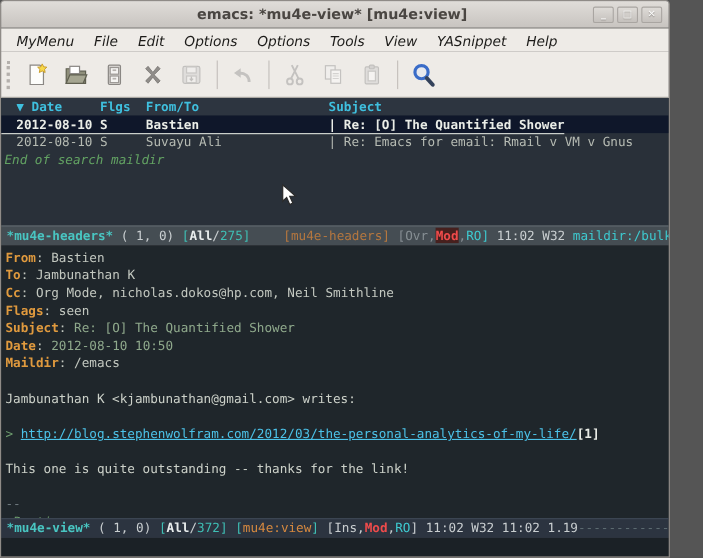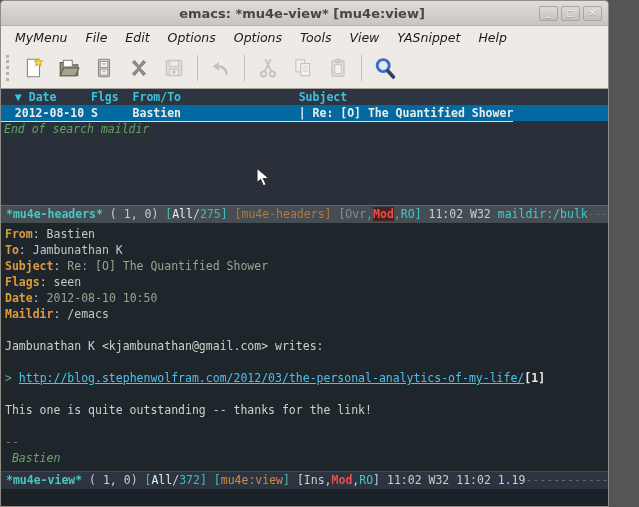--- a/index.html
+++ b/index.html
@@ -30,34 +30,34 @@
   .tbtn.disabled { opacity:.42; filter:grayscale(1); }
   .tsep { width:1px; height:26px; background:#c2beba; margin:0 7px 0 4px; flex:none; }
   
   .emacs { flex:1; display:flex; flex-direction:column; overflow:hidden;
            font-family:"DejaVu Sans Mono", monospace; font-size:11.5px; line-height:16px; }
   .headers-win { height:116px; flex:none; background:#293039; color:#b6bbb3; overflow:hidden; }
   .header-line { height:16px; background:#2d3540; color:#3fc0df; font-weight:bold; white-space:pre; }
   .cell { display:inline-block; vertical-align:top; white-space:pre; overflow:hidden; }
   .c-pad { width:2ch; } .c-date { width:11ch; } .c-flags { width:6ch; } .c-from { width:24ch; }
   .hrow { height:16px; white-space:pre; }
-  .hrow.sel { background:#0369a1; }
+  .hrow.sel { background:#0f172a; }
   .rowline { display:inline-block; }
   .rowline.selline { font-weight:bold; color:#eaede7; border-bottom:1px solid #dde1db; }
   .endline { height:16px; color:#63a363; font-style:italic; white-space:pre; padding-left:3px; }
   
   .ml { height:18px; flex:none; line-height:17px; padding-left:5px; white-space:pre;
         overflow:hidden; font-size:11.5px; }
   .ml-top { background:#454d53; border-top:1px solid #5d666d; }
   .ml-bot { background:#2c3440; border-top:1px solid #3e4855; }
   .seg-cyanbold { color:#49c6c2; font-weight:bold;margin-top:40px; }
   .seg-light    { color:#c9ced0; }
   .seg-teal     { color:#3fbfb4; }
-  .seg-whitebold{ color:#e9eded; font-weight:normal; }
-  .seg-orangedim{ color:#b5773f; }
+  .seg-whitebold{ color:#e9eded; font-weight:bold; }
+  .seg-orangedim{ color:#b5773f;margin-left:23px; }
   .seg-orange   { color:#d6893f; }
   .seg-dim      { color:#868e93; }
   .seg-redbox   { color:#ef4b4b; font-weight:bold; background:#46201e; }
   .seg-red      { color:#ef4b4b; font-weight:bold; }
   .seg-cyan     { color:#3ec9cf; }
   .seg-dash     { color:#5e6c72; }
   
   .msg-win { flex:1; background:#1f262b; color:#ccd1c9; overflow:hidden;
              padding:3px 0 0 4px; }
   .mline { height:16px; white-space:pre; }
@@ -190,31 +190,33 @@
   </div>
 
   <div class="emacs">
 
     <div class="headers-win">
       <div class="header-line"><span class="cell c-pad"></span><span class="cell c-date"><span>▼</span> <span>Date</span></span><span class="cell c-flags">Flgs</span><span class="cell c-from">From/To</span><span class="cell">Subject</span></div>
 
       <div class="hrow sel"><span class="rowline selline"><span class="cell c-pad"></span><span class="cell c-date">2012-08-10</span><span class="cell c-flags">S</span><span class="cell c-from">Bastien</span><span class="cell">| Re: [O] The Quantified Shower</span></span></div>
 
 
+      <div class="hrow"><span class="rowline"><span class="cell c-pad"></span><span class="cell c-date">2012-08-10</span><span class="cell c-flags">S</span><span class="cell c-from">Suvayu Ali</span><span class="cell">| Re: Emacs for email: Rmail v VM v Gnus</span></span></div>
 
       <div class="endline">End of search maildir</div>
     </div>
 
     <div class="ml ml-top"><span class="seg-cyanbold">*mu4e-headers*</span><span class="seg-light"> ( 1, 0) </span><span class="seg-teal">[</span><span class="seg-whitebold">All</span><span class="seg-light">/</span><span class="seg-teal">275</span><span class="seg-teal">]</span><span class="seg-light"> </span><span class="seg-orangedim">[mu4e-headers]</span><span class="seg-dim"> [Ovr,</span><span class="seg-redbox">Mod</span><span class="seg-dim">,</span><span class="seg-cyan">RO</span><span class="seg-cyan">]</span><span class="seg-light"> 11:02 W32 </span><span class="seg-cyan">maildir:/bulk</span><span class="seg-dash">------------------------------------------------------------</span></div>
 
     <div class="msg-win">
       <div class="mline"><span class="flabel">From</span><span class="fcolon">:</span> <span class="fval">Bastien</span></div>
       <div class="mline"><span class="flabel">To</span><span class="fcolon">:</span> <span class="fval">Jambunathan K</span></div>
+      <div class="mline"><span class="flabel">Cc</span><span class="fcolon">:</span> <span class="fval">Org Mode, nicholas.dokos@hp.com, Neil Smithline</span></div>
+      <div class="mline"><span class="flabel">Flags</span><span class="fcolon">:</span> <span class="fval">seen</span></div>
       <div class="mline"><span class="flabel">Subject</span><span class="fcolon">:</span> <span class="fval green">Re: [O] The Quantified Shower</span></div>
-      <div class="mline"><span class="flabel">Flags</span><span class="fcolon">:</span> <span class="fval">seen</span></div>
       <div class="mline"><span class="flabel">Date</span><span class="fcolon">:</span> <span class="fval green">2012-08-10 10:50</span></div>
       <div class="mline"><span class="flabel">Maildir</span><span class="fcolon">:</span> <span class="fval">/emacs</span></div>
       <div class="mline"></div>
       <div class="mline">Jambunathan K &lt;kjambunathan@gmail.com&gt; writes:</div>
       <div class="mline"></div>
       <div class="mline"><span class="quote">&gt; </span><span class="lnk">http://blog.stephenwolfram.com/2012/03/the-personal-analytics-of-my-life/</span><span class="lref">[1]</span></div>
       <div class="mline"></div>
       <div class="mline">This one is quite outstanding -- thanks for the link!</div>
       <div class="mline"></div>
       <div class="mline sigsep">--</div>

